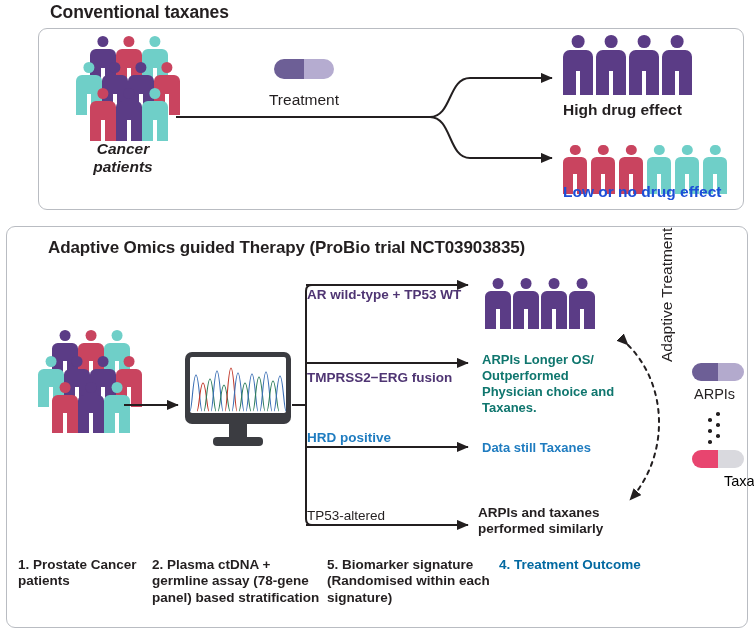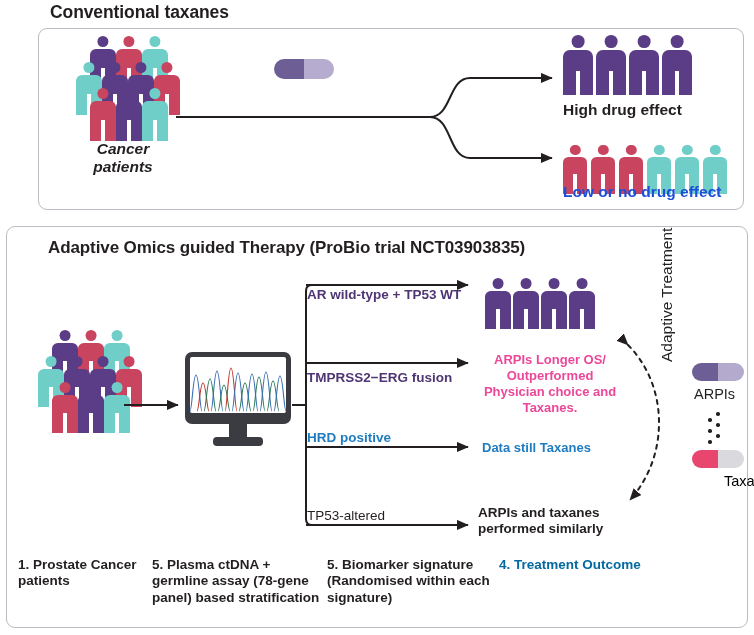--- a/index.html
+++ b/index.html
@@ -115,20 +115,21 @@
     </div>
   <div class="label-center" style="left:63px;top:140px;width:120px;font-size:15.5px;line-height:1.18;font-style:italic;">
     <div>Cancer</div>
     <div>patients</div>
   </div>
 
   <div class="pill" id="pill-treatment" style="left:274px;top:59px;width:60px;height:20px;">
     <div class="half" style="width:50%;background:#6d5f96;"></div>
     <div class="half" style="width:50%;background:#b5acd0;"></div>
   </div>
+  <div class="label-center" style="left:249px;top:91px;width:110px;font-size:15.5px;font-weight:normal;">Treatment</div>
 
   <div class="crowd" id="row-high" style="left:563px;top:35px;width:140px;height:62px;">
       <div class="person" style="color: rgb(91, 60, 134); width: 30px; height: 60px; left: 0px; top: 0px;">
         <div class="head" style="width: 12.75px; height: 12.75px;"></div>
         <div class="body" style="top: 15px; width: 30px; height: 45px; border-radius: 6.75px 6.75px 0px 0px;"></div>
         <div class="leggap" style="left: 12.9px; top: 36px; width: 4.2px; height: 24px;"></div>
       </div>
       <div class="person" style="color: rgb(91, 60, 134); width: 30px; height: 60px; left: 33px; top: 0px;">
         <div class="head" style="width: 12.75px; height: 12.75px;"></div>
         <div class="body" style="top: 15px; width: 30px; height: 45px; border-radius: 6.75px 6.75px 0px 0px;"></div>
@@ -281,21 +282,21 @@
         <div class="body" style="top: 12.8px; width: 25.6px; height: 38.4px; border-radius: 5.76px 5.76px 0px 0px;"></div>
         <div class="leggap" style="left: 11.008px; top: 30.72px; width: 3.584px; height: 20.48px;"></div>
       </div>
       <div class="person" style="color: rgb(91, 60, 134); width: 25.6px; height: 51.2px; left: 84px; top: 0px;">
         <div class="head" style="width: 10.88px; height: 10.88px;"></div>
         <div class="body" style="top: 12.8px; width: 25.6px; height: 38.4px; border-radius: 5.76px 5.76px 0px 0px;"></div>
         <div class="leggap" style="left: 11.008px; top: 30.72px; width: 3.584px; height: 20.48px;"></div>
       </div>
     </div>
 
-  <div class="txt" style="left:482px;top:352px;width:136px;font-size:13px;color:#ec4899;white-space:pre-line;text-align:center;">ARPIs Longer OS/
+  <div class="txt" style="left:482px;top:352px;width:136px;font-size:13px;color:#0f766e;white-space:pre-line;">ARPIs Longer OS/
 Outperformed
 Physician choice and
 Taxanes.</div>
   <div class="txt" style="left:482px;top:440px;width:150px;font-size:13px;color:#1f7cc0;white-space:pre-line;">Data still Taxanes</div>
   <div class="txt" style="left:478px;top:505px;width:160px;font-size:13.5px;color:#231f20;white-space:pre-line;">ARPIs and taxanes
 performed similarly</div>
 
   <div id="adaptive-treatment-label">Adaptive Treatment</div>
 
   <div class="pill" style="left:692px;top:363px;width:52px;height:18px;">
@@ -314,21 +315,21 @@
   </div>
 
   <div class="pill" style="left:692px;top:450px;width:52px;height:18px;">
     <div class="half" style="width:50%;background:#e8456f;"></div>
     <div class="half" style="width:50%;background:#d9d9de;"></div>
   </div>
   <div class="txt normalw" style="left:724px;top:473px;font-size:14.5px;color:#000000;">Taxane</div>
 
   <div class="txt" style="left:18px;top:557px;width:135px;font-size:13.5px;color:#231f20;white-space:pre-line;">1. Prostate Cancer
 patients</div>
-  <div class="txt" style="left:152px;top:557px;width:175px;font-size:13.5px;color:#231f20;white-space:pre-line;">5. Plasma  ctDNA +
+  <div class="txt" style="left:152px;top:557px;width:175px;font-size:13.5px;color:#231f20;white-space:pre-line;">2. Plasma  ctDNA +
 germline assay (78-gene
 panel) based stratification</div>
   <div class="txt" style="left:327px;top:557px;width:170px;font-size:13.5px;color:#231f20;white-space:pre-line;">5. Biomarker signature
 (Randomised within each
 signature)</div>
   <div class="txt" style="left:499px;top:557px;width:175px;font-size:13.5px;color:#0369a1;white-space:pre-line;">4. Treatment Outcome</div>
 
   <svg class="vec">
     <defs>
       <marker id="ah" markerWidth="7" markerHeight="7" refX="5.6" refY="2.6" orient="auto">

